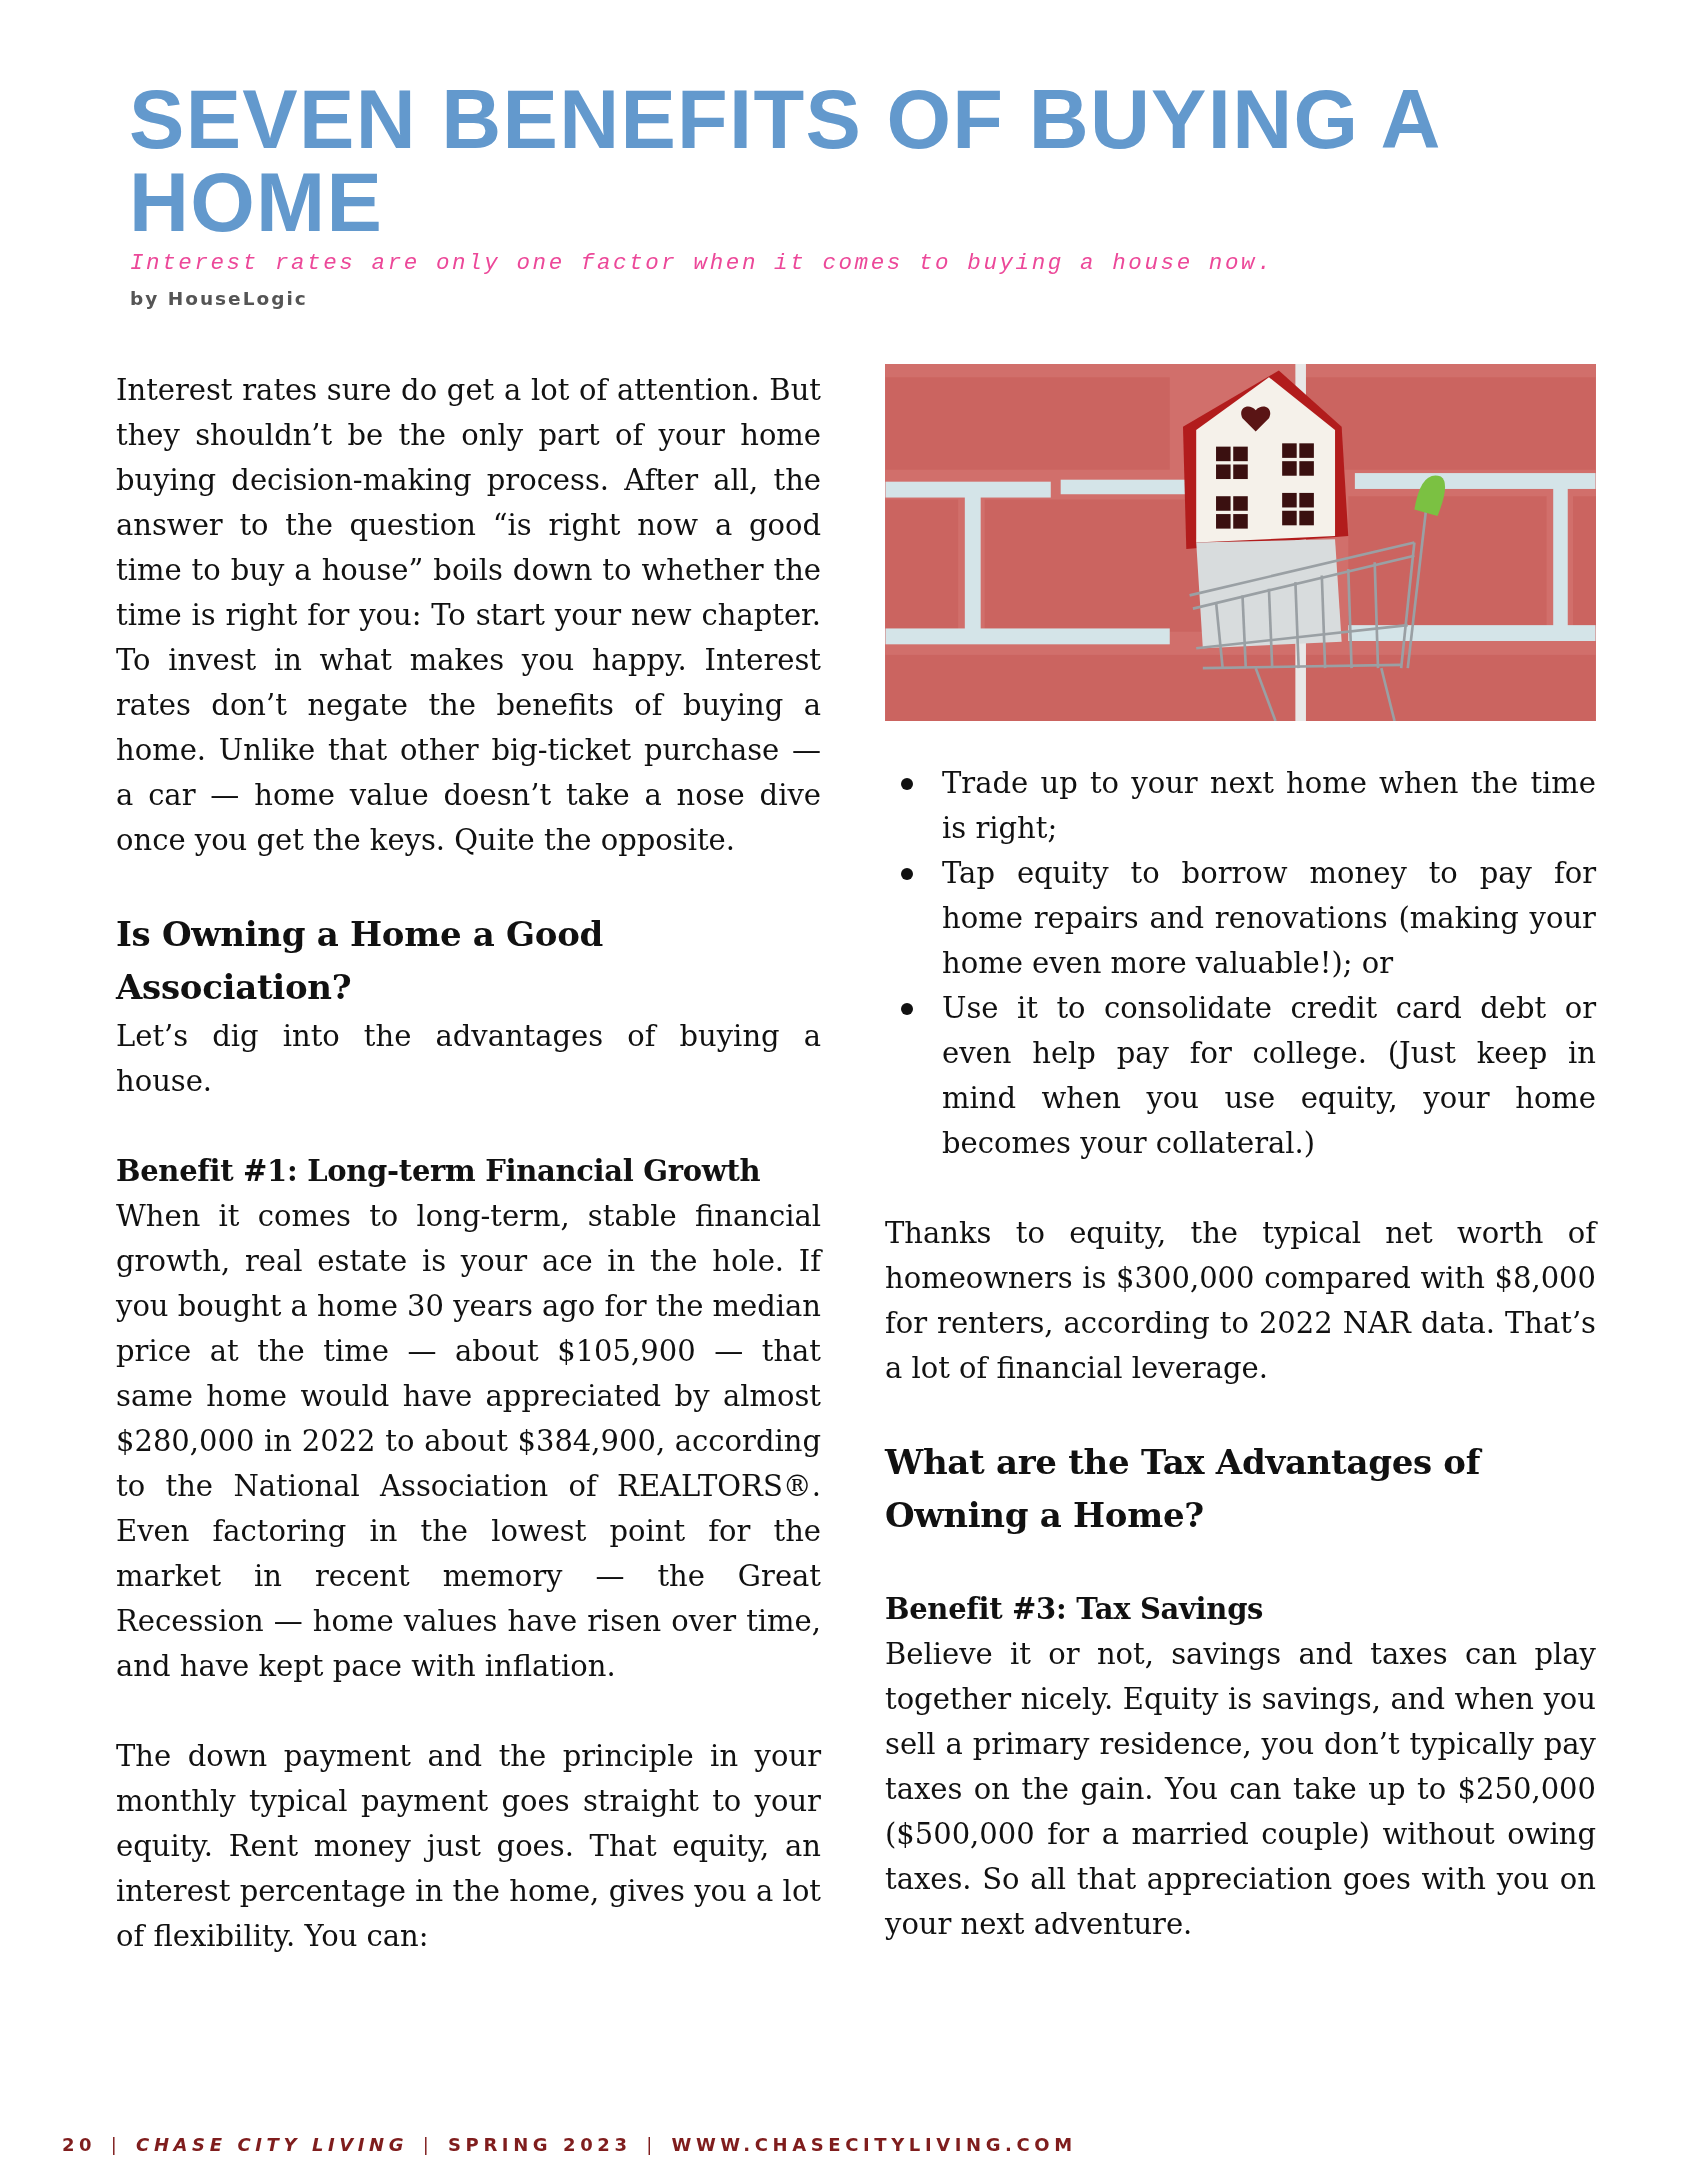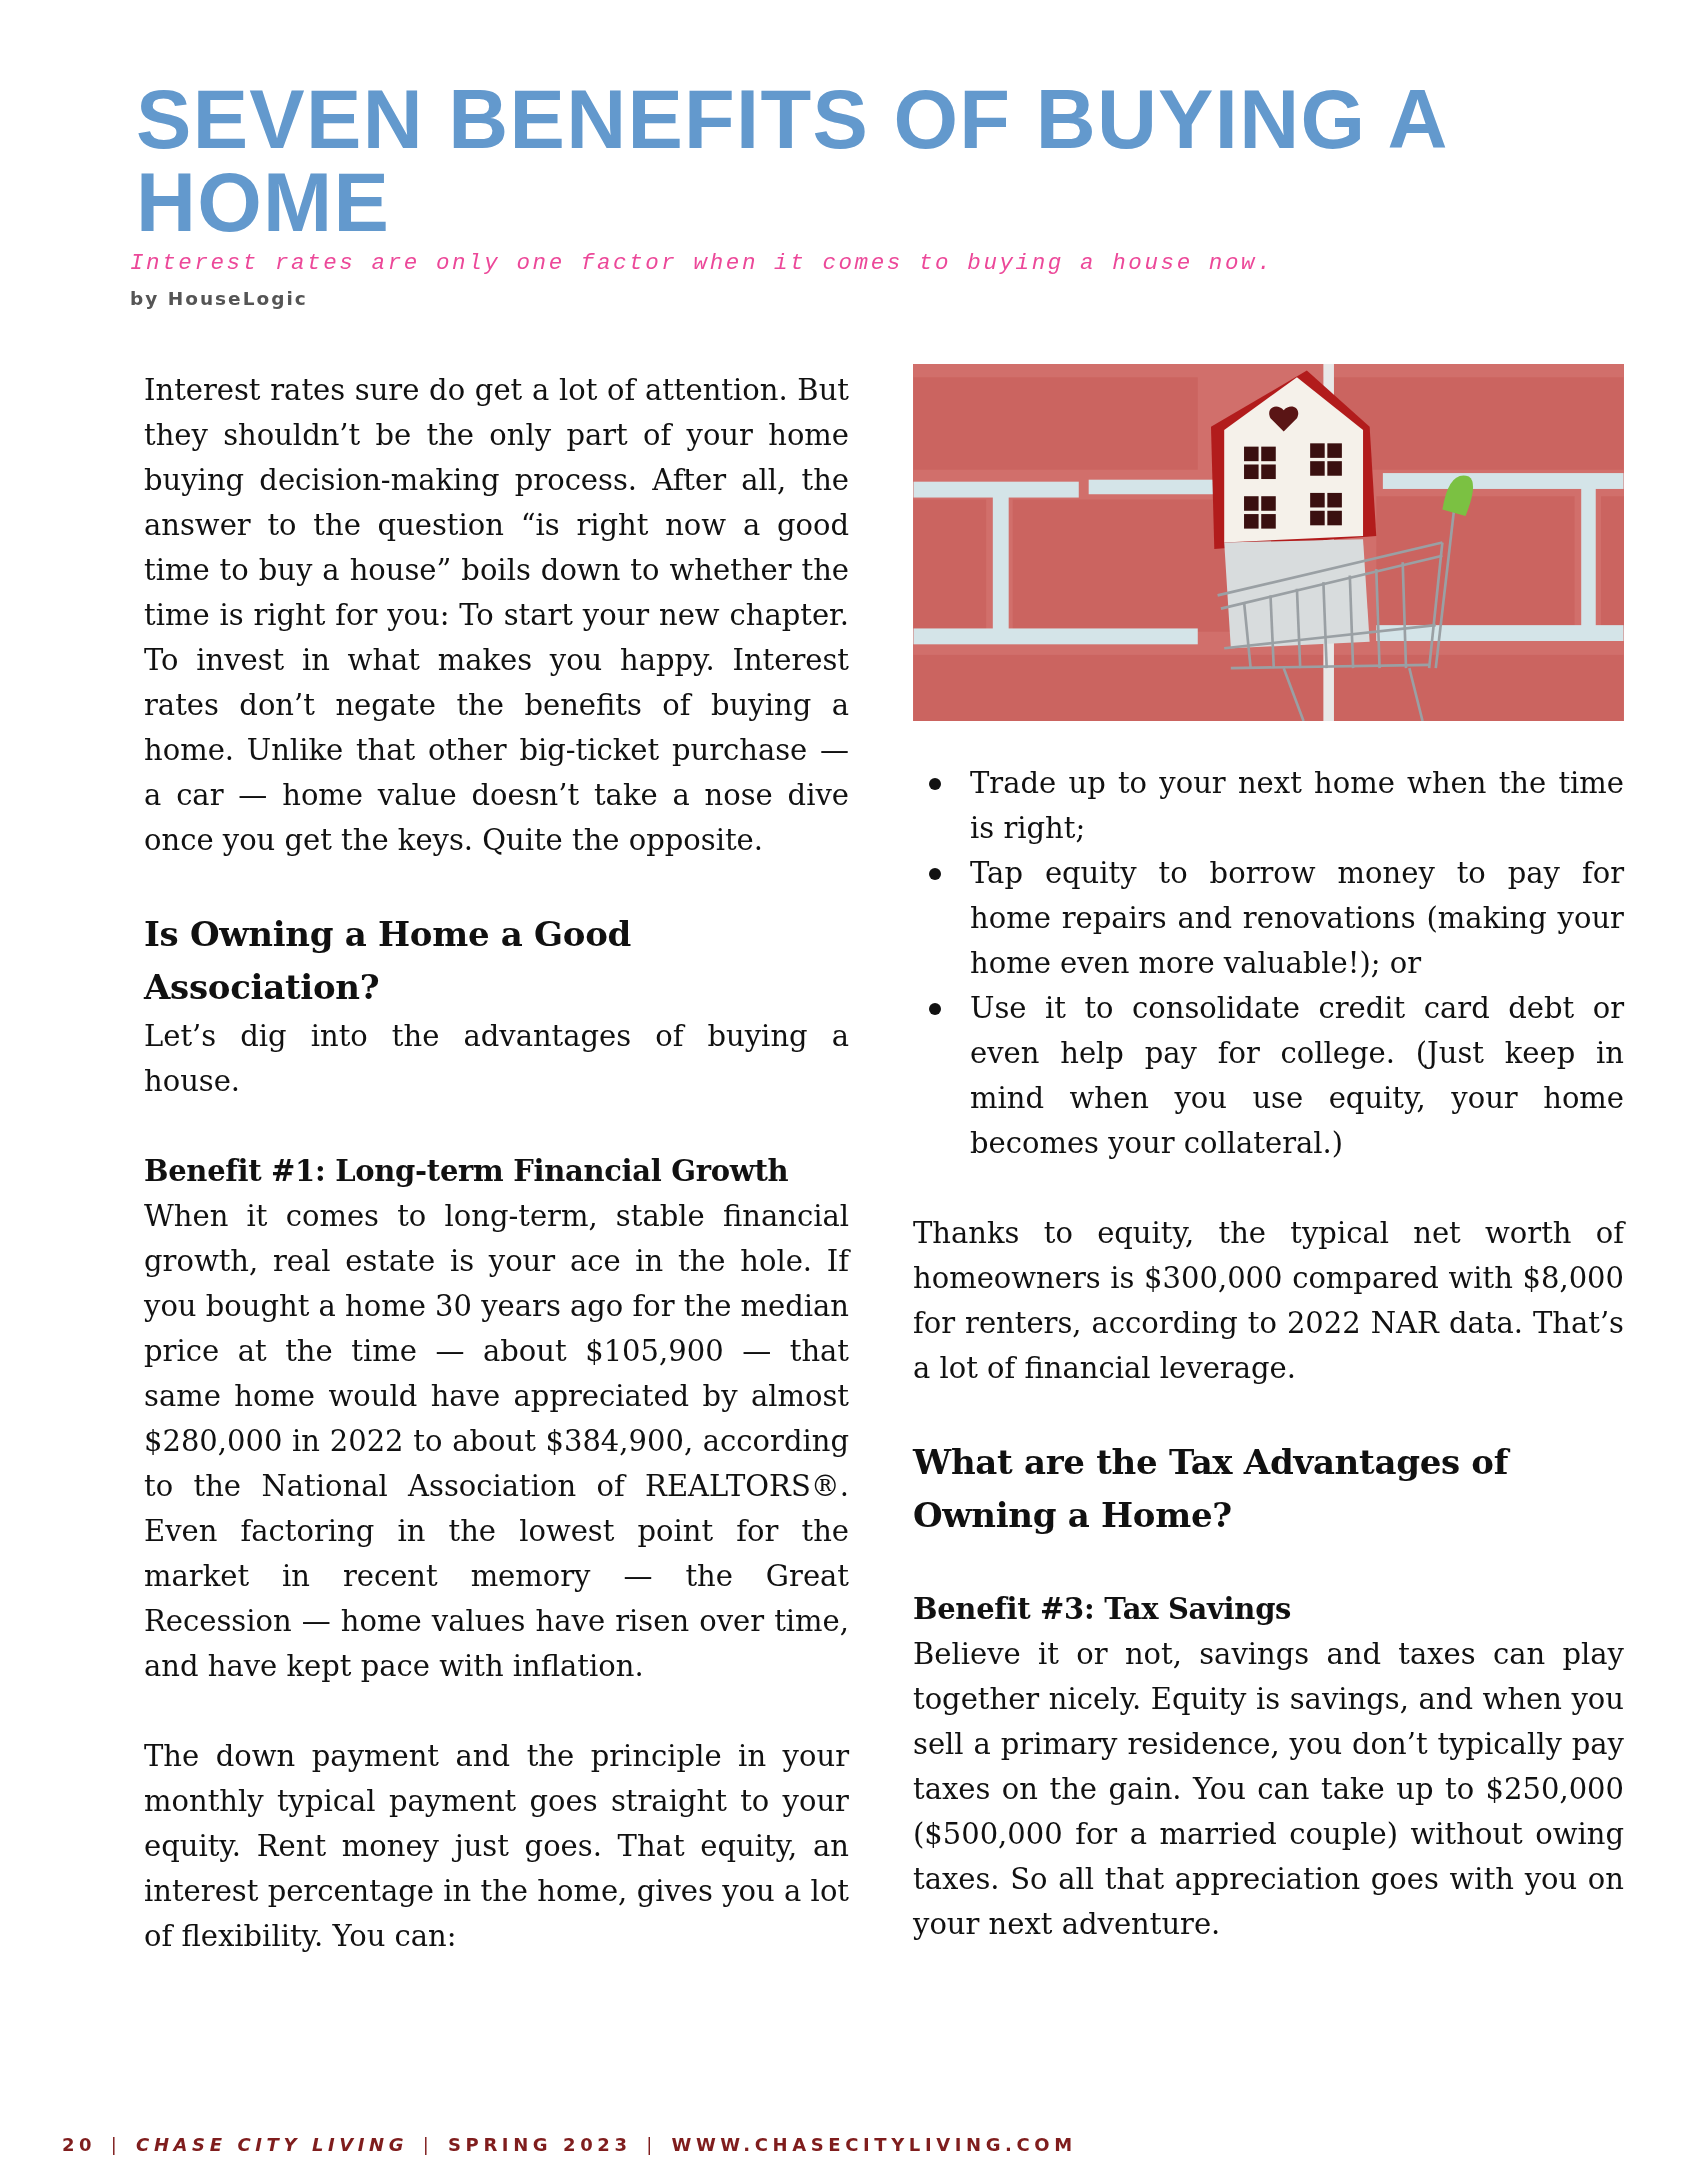--- a/index.html
+++ b/index.html
@@ -1,35 +1,35 @@
 <!DOCTYPE html>
 <html style="font-size:10.6px"><head>
 <meta charset="utf-8">
 <style>
   html, body { margin:0; padding:0; background:#ffffff; }
   body { width:1687px; height:2183px; position:relative; overflow:hidden; color:#111; }
   .title {
-    position:absolute; left:136px; top:78px; width:1389px;
+    position:absolute; left:129px; top:78px; width:1389px;
     font-family:"Liberation Sans", sans-serif; font-weight:bold;
     font-size:83px; line-height:83px; letter-spacing:1.3px;
     color:#6399cd; margin:0; text-transform:uppercase;
   }
   .subtitle {
     position:absolute; left:130px; top:250px;
     font-family:Liberation Mono, monospace; font-style:italic;
     font-size:22.5px; letter-spacing:2.6px; color:#ec4899; margin:0;
   }
   .byline {
     position:absolute; left:130px; top:288px;
     font-family:"DejaVu Sans", sans-serif; font-weight:bold;
     font-size:18.5px; letter-spacing:2px; color:#555; margin:0;
   }
   .col {
     position:absolute; font-family:"DejaVu Serif", serif;
-    font-size:29px; line-height:45px; color:#111;margin-left:28px;
+    font-size:29px; line-height:45px; color:#111;
   }
   .col-left { left:116px; top:368px; width:705px; }
   .col-right { left:885px; top:364px; width:711px; }
   .col p { margin:0; text-align:justify; text-align-last:left; }
   .gap { height:45px; }
   .h2 { font-weight:bold; font-size:34px; line-height:53px; margin:0; letter-spacing:-0.3px; }
   .h3 { font-weight:bold; font-size:29px; line-height:45px; margin:0; letter-spacing:-0.3px; }
   .photo {
     width:711px; height:357px; position:relative; overflow:hidden;
     background:#d26e6a;

